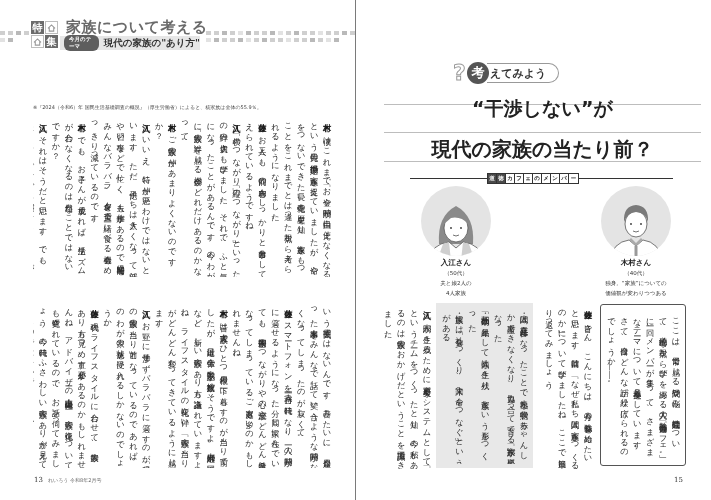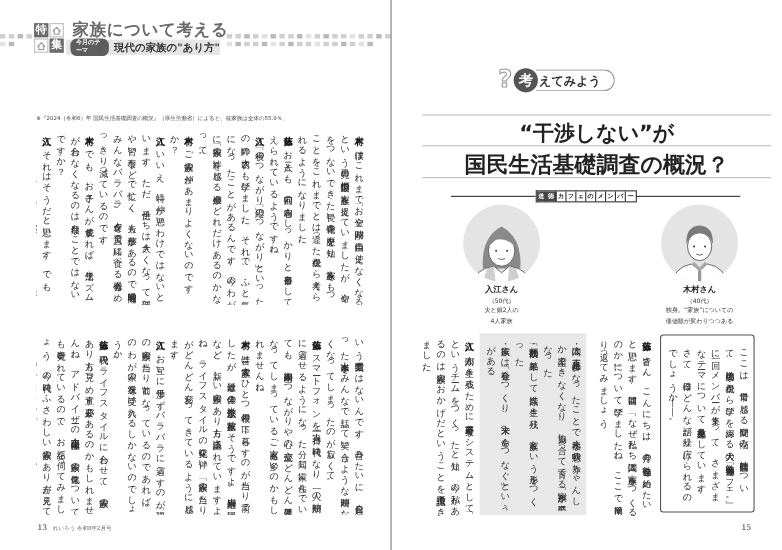--- a/index.html
+++ b/index.html
@@ -34,21 +34,21 @@
   .speaker { font-family: "DejaVu Sans", sans-serif; font-weight: bold; color: #1a1a1a; margin-bottom: 4px; }
 
   
   .kangae { position: absolute; left: 453px; top: 62px; display: flex; align-items: center; }
   .q-icon { width: 17px; height: 22px; font-family: "DejaVu Sans", sans-serif; font-size: 22px; font-weight: bold; color: #fff; -webkit-text-stroke: 1px #9a9a9a; line-height: 22px; margin-right: -3px; z-index: 1; }
   .kangae-circle { width: 22px; height: 22px; border-radius: 50%; background: #555; color: #fff; font-family: "DejaVu Sans", sans-serif; font-weight: bold; font-size: 13px; display: flex; align-items: center; justify-content: center; z-index: 2; }
   .kangae-text { font-family: "DejaVu Sans", sans-serif; font-weight: bold; font-size: 11px; color: #333; padding: 2px 12px 2px 3px; border-bottom: 1px solid #999; border-radius: 0 12px 12px 0; border-right: 1px solid #999; border-top: 1px solid #999; margin-left: -2px; height: 20px; display: flex; align-items: center; }
 
   .title-rule { position: absolute; left: 384px; width: 317px; height: 1px; background: #bdbdbd; }
   .main-title { position: absolute; left: 384px; width: 317px; text-align: center; font-family: "DejaVu Sans", sans-serif; font-weight: bold; color: #222; white-space: nowrap; }
-  .main-title.l1 { top: 108px; font-size: 19px; }
+  .main-title.l1 { top: 96px; font-size: 19px; }
   .main-title.l2 { top: 136px; font-size: 20px; }
 
   .member-rule { position: absolute; top: 178px; height: 1px; background: #333; }
   .member-label { position: absolute; left: 487px; top: 173px; display: flex; border: 1px solid #333; background: #fff; }
   .member-label span { font-family: "DejaVu Sans", sans-serif; font-size: 5.5px; font-weight: bold; width: 9px; height: 9px; display: flex; align-items: center; justify-content: center; border-right: 1px solid #333; }
   .member-label span:nth-child(-n+2) { background: #4a4a4a; color: #fff; }
   .member-label span:last-child { border-right: none; }
 
   .member { position: absolute; top: 186px; width: 100px; text-align: center; }
   .avatar { position: relative; width: 70px; height: 70px; margin: 0 auto; border-radius: 50%; background: #e4e4e4; overflow: hidden; }
@@ -162,21 +162,21 @@
 
   <div class="kangae">
     <span class="q-icon">?</span>
     <span class="kangae-circle">考</span>
     <span class="kangae-text">えてみよう</span>
   </div>
 
   <div class="title-rule" style="top:104px;"></div>
   <div class="main-title l1">“干渉しない”が</div>
   <div class="title-rule" style="top:132px;"></div>
-  <div class="main-title l2">国民生活基礎調査の概況？</div>
+  <div class="main-title l2">現代の家族の当たり前？</div>
   <div class="title-rule" style="top:161px;"></div>
 
   <div class="member-rule" style="left:410px;width:77px;"></div>
   <div class="member-label" id="member-label">
       <span>道</span>
       <span>徳</span>
       <span>カ</span>
       <span>フ</span>
       <span>ェ</span>
       <span>の</span>

